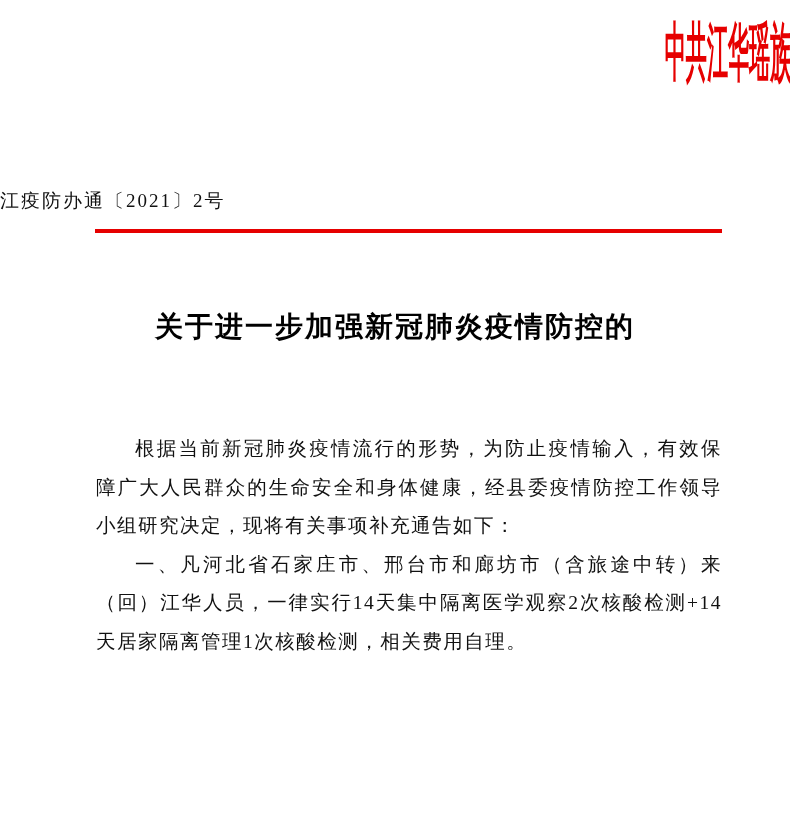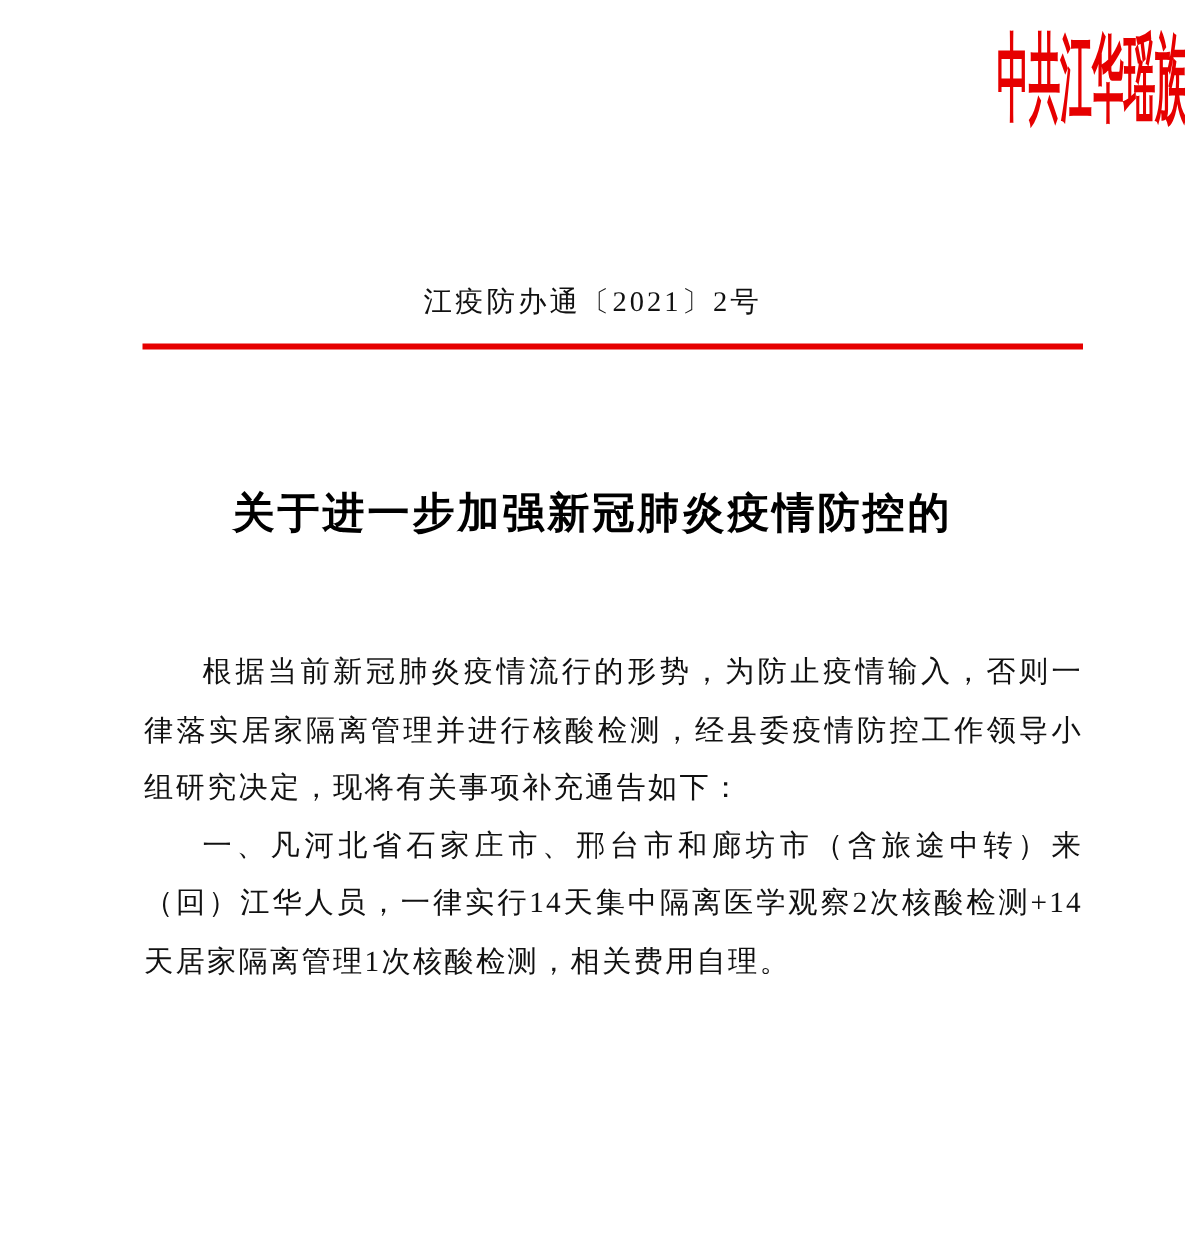--- a/index.html
+++ b/index.html
@@ -38,41 +38,41 @@
     transform: scaleX(0.33);
     transform-origin: center center;
   }
 
   
   .doc-number {
     position: absolute;
     top: 188px;
     left: 0;
     width: 790px;
-    text-align: center;
+    text-align: left;
     font-size: 19px;
     letter-spacing: 2px;
     color: #111111;
     font-family: Liberation Serif, serif;
   }
 
   
   .red-line {
     position: absolute;
     top: 229px;
     left: 95px;
     width: 627px;
     height: 4px;
     background: var(--red, #e60000);
   }
 
   
   .notice-title {
     position: absolute;
-    top: 320px;
+    top: 304px;
     left: 0;
     width: 790px;
     text-align: center;
     font-weight: bold;
     font-size: 28px;
     letter-spacing: 2px;
     line-height: 46px;
     color: #000000;
   }
 
@@ -104,17 +104,17 @@
 
   <div class="doc-number">江疫防办通〔2021〕2号</div>
 
   <div class="red-line"></div>
 
   <div class="notice-title">
     <div>关于进一步加强新冠肺炎疫情防控的</div>
   </div>
 
   <div class="body-text">
-    <p>根据当前新冠肺炎疫情流行的形势，为防止疫情输入，否则一律落实居家隔离管理并进行核酸检测，经县委疫情防控工作领导小组研究决定，现将有关事项补充通告如下：</p>
+    <p>根据当前新冠肺炎疫情流行的形势，为防止疫情输入，有效保障广大人民群众的生命安全和身体健康，经县委疫情防控工作领导小组研究决定，现将有关事项补充通告如下：</p>
     <p>一、凡河北省石家庄市、邢台市和廊坊市（含旅途中转）来（回）江华人员，一律实行14天集中隔离医学观察2次核酸检测+14天居家隔离管理1次核酸检测，相关费用自理。</p>
   </div>
 
 </div>
 
 </body></html>

